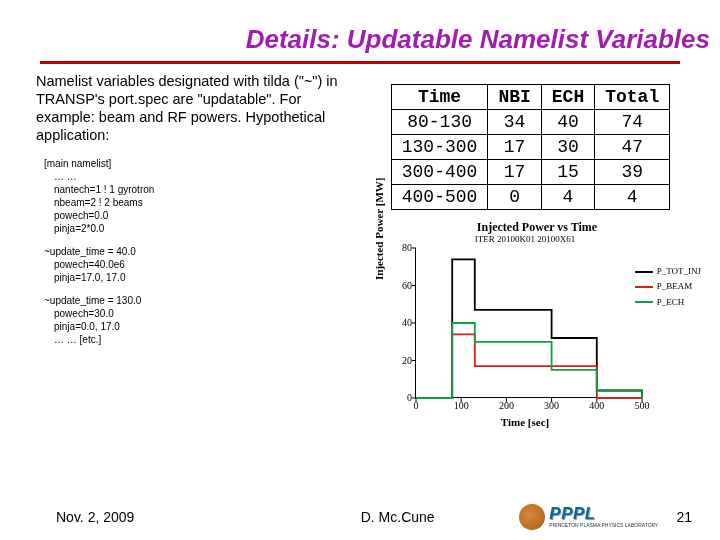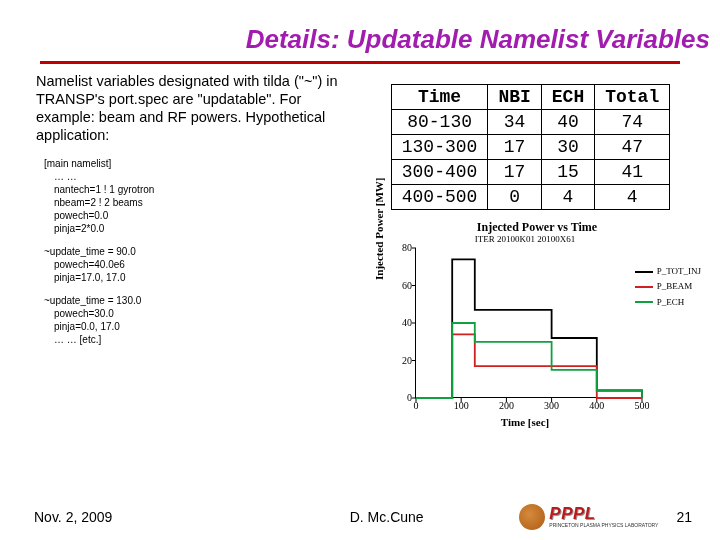--- a/index.html
+++ b/index.html
@@ -100,35 +100,35 @@
     font-size: 9px;
     line-height: 1.7;
   }
   .legend .item { display: flex; align-items: center; }
   .legend .swatch { width: 18px; height: 2px; margin-right: 4px; }
   .footer {
     position: absolute;
     bottom: 10px; left: 0; width: 100%;
     display: flex; align-items: center;
     font-size: 14px;
-    padding: 0 28px 0 34px;
+    padding: 0 28px 0 56px;
   }
   .footer .date { flex: 0 0 auto; width: 220px; }
   .footer .author { flex: 1; text-align: center; }
   .footer .logo { flex: 0 0 auto; display: flex; align-items: center; margin-right: 18px; }
   .footer .pagenum { }
   .pppl-tiger {
     width: 26px; height: 26px; border-radius: 50%;
     background: radial-gradient(circle at 40% 40%, #d68a3c 0%, #b86a20 70%, #7a3c0d 100%);
     margin-right: 4px;
     position: relative;
   }
   .pppl-text {
     font-weight: 900; font-style: italic;
-    font-size: 17px; color: #b91c1c;
+    font-size: 17px; color: #0369a1;
     text-shadow: 1px 1px 0 #999;
     letter-spacing: 0.5px;
     line-height: 0.9;
   }
   .pppl-sub {
     font-size: 5px; font-style: normal; font-weight: normal;
     color: #333; letter-spacing: 0;
     display:block;
   }
 </style>
@@ -145,21 +145,21 @@
     <div class="code">
       <div>[main namelist]</div>
       <div class="indent">… …</div>
       <div class="indent">nantech=1  ! 1 gyrotron</div>
       <div class="indent">nbeam=2    ! 2 beams</div>
       <div class="indent">powech=0.0</div>
       <div class="indent">pinja=2*0.0</div>
     </div>
 
     <div class="code">
-      <div>~update_time = 90.0</div>
+      <div>~update_time = 40.0</div>
       <div class="indent">powech=40.0e6</div>
       <div class="indent">pinja=17.0, 17.0</div>
     </div>
 
     <div class="code">
       <div>~update_time = 130.0</div>
       <div class="indent">powech=30.0</div>
       <div class="indent">pinja=0.0, 17.0</div>
       <div class="indent">… … [etc.]</div>
     </div>
@@ -183,21 +183,21 @@
       <tr>
         <td>130-300</td>
         <td>17</td>
         <td>30</td>
         <td>47</td>
       </tr>
       <tr>
         <td>300-400</td>
         <td>17</td>
         <td>15</td>
-        <td>41</td>
+        <td>39</td>
       </tr>
       <tr>
         <td>400-500</td>
         <td>0</td>
         <td>4</td>
         <td>4</td>
       </tr>
     </tbody>
       </table>
 

